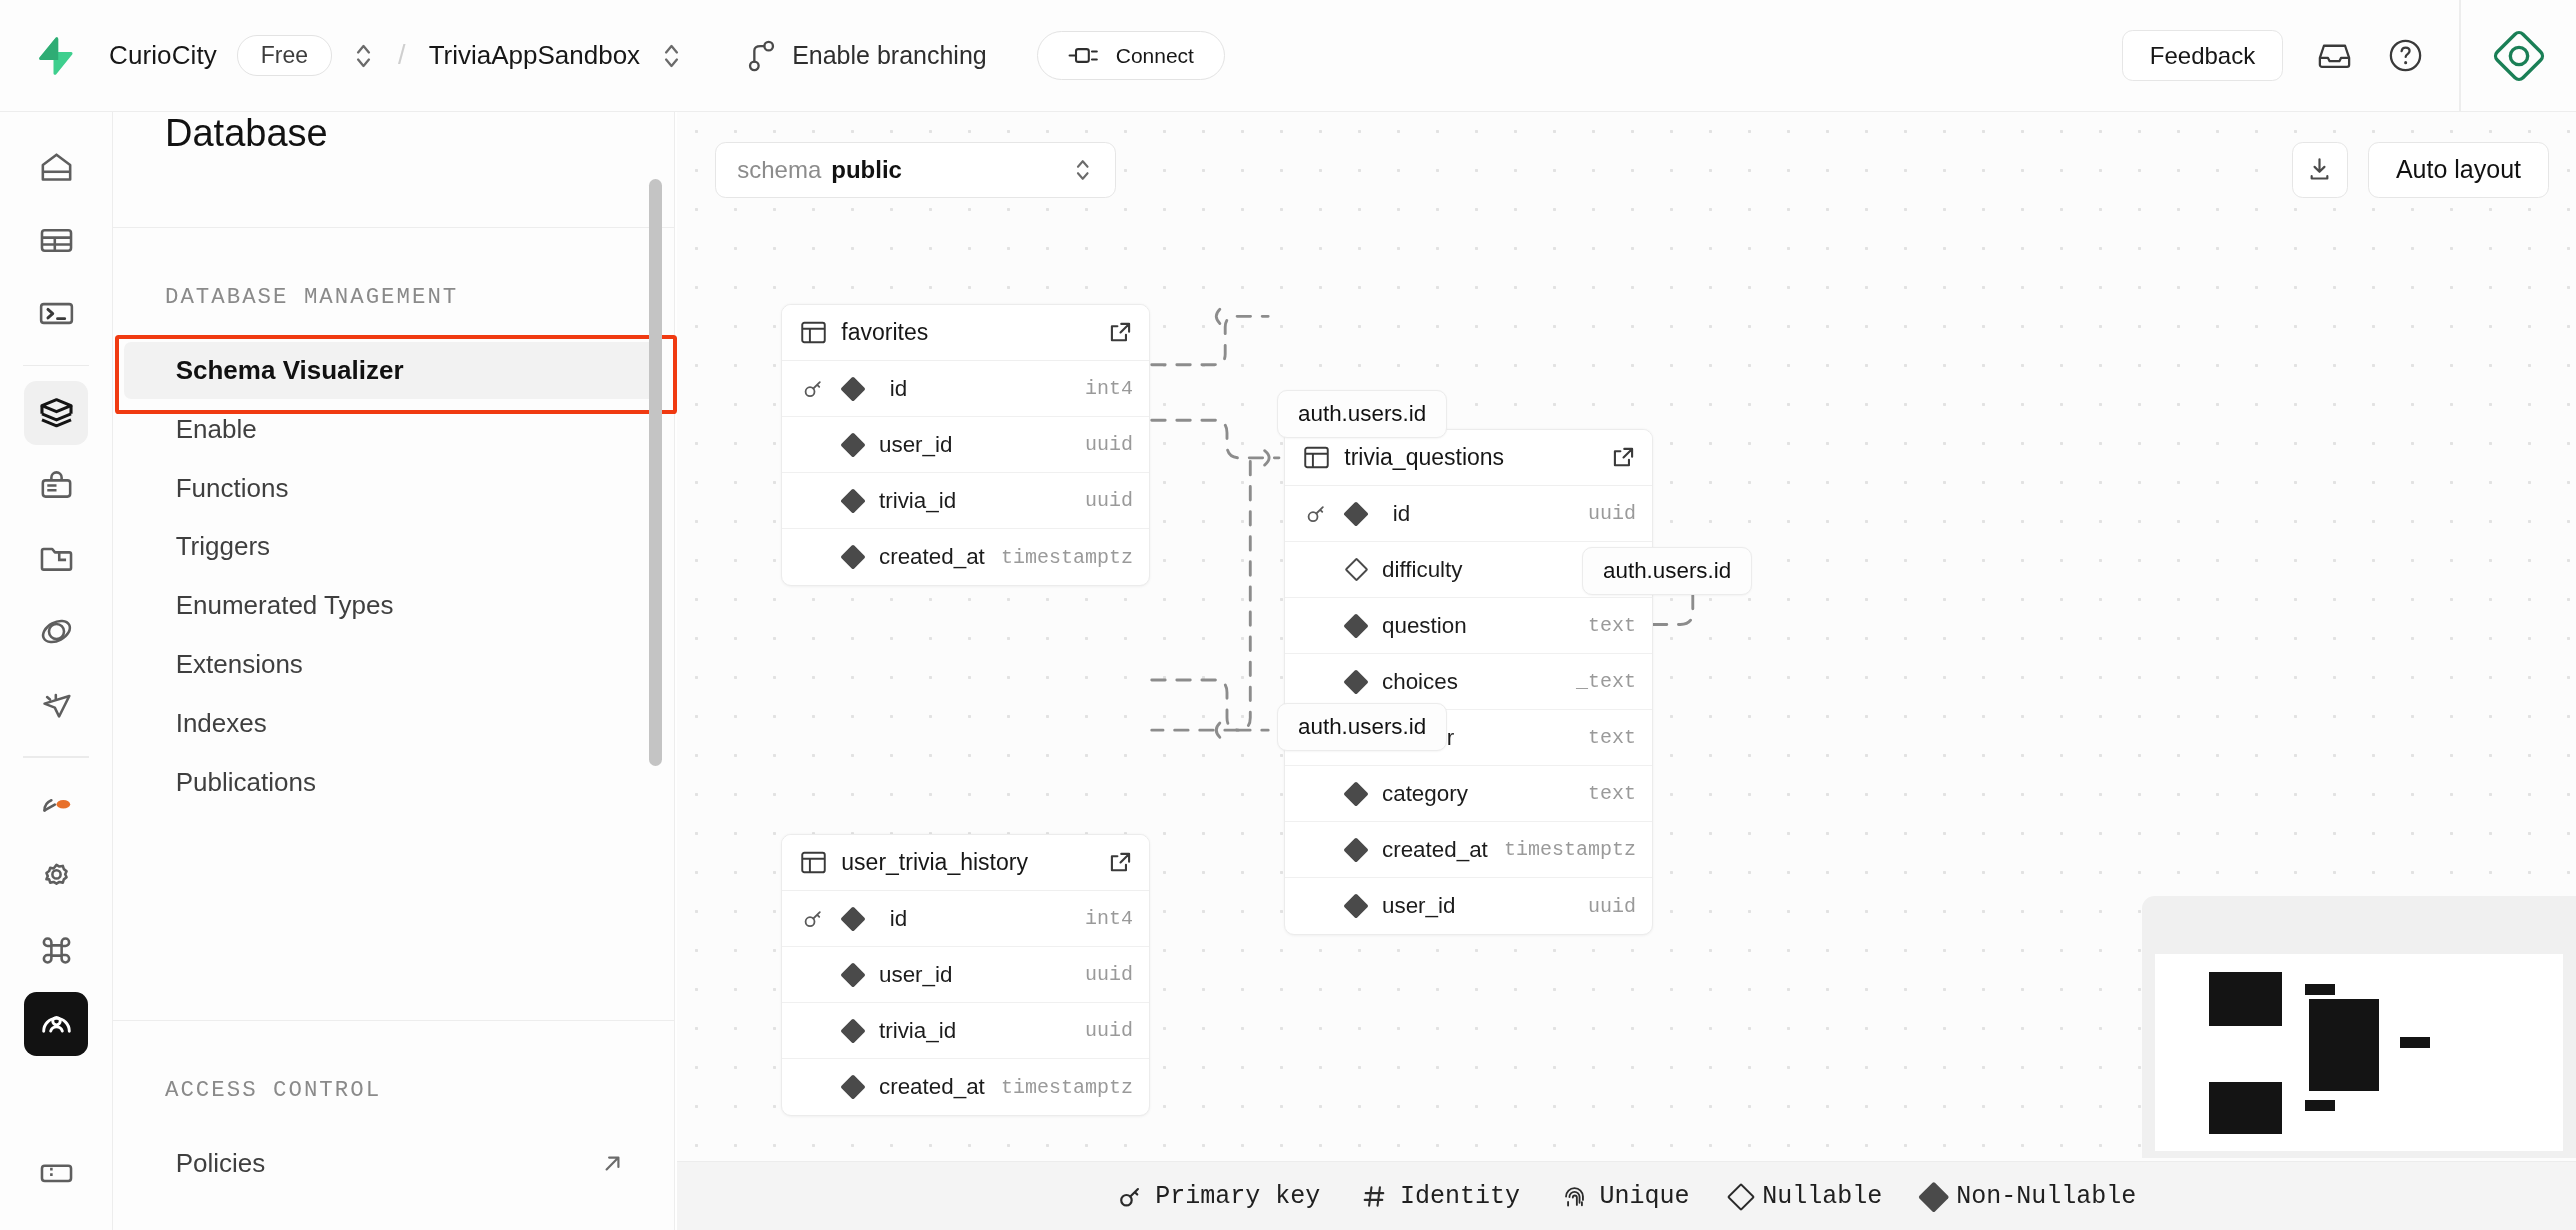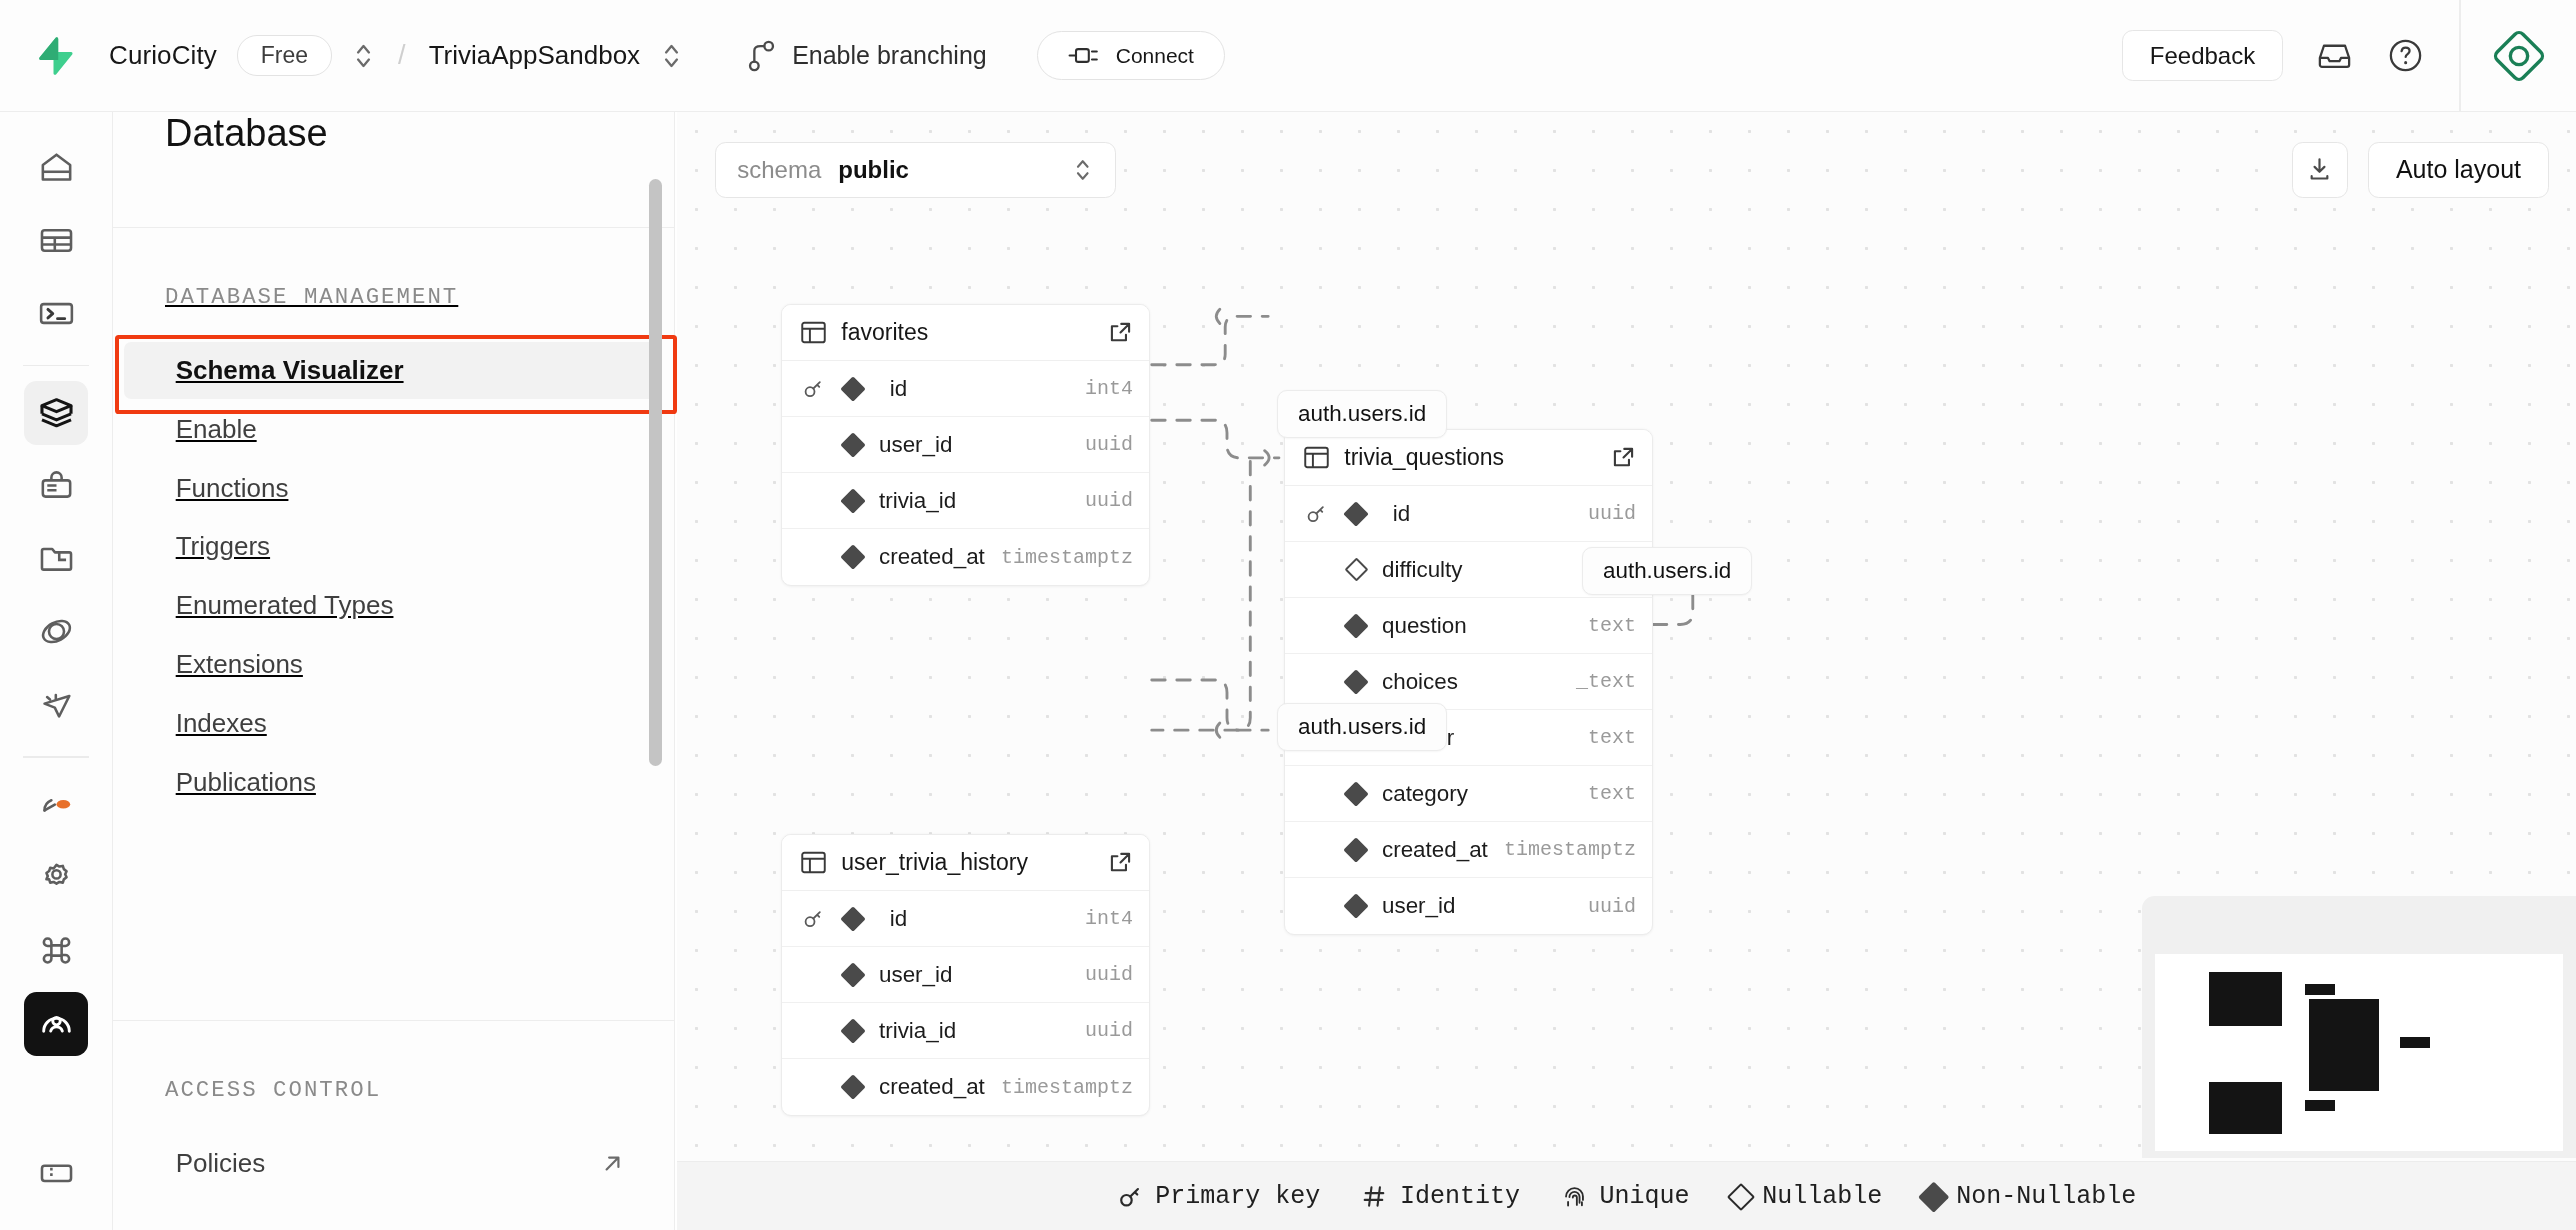--- a/index.html
+++ b/index.html
@@ -59,21 +59,21 @@
   .rail-spacer { flex: 1; }
 
   
   .sidebar {
     position: absolute; left: 113px; top: 112px; width: 562px; height: 1119px;
     background: #fdfdfd; border-right: 1.8px solid #ededed;
   }
   .sb-header { height: 116px; display: flex; align-items: flex-start; padding-left: 52px;
     border-bottom: 1.8px solid #ededed; }
   .sb-title { font-size: 38px; color: #121212; font-weight: 400; }
-  .sb-scroll { position: relative; height: 793px; border-bottom: 1.8px solid #ededed; padding-top: 56px; text-decoration: underline; }
+  .sb-scroll { position: relative; height: 793px; border-bottom: 1.8px solid #ededed; padding-top: 56px; }
   .sb-group-label {
     font-size: 22.4px; color: #8a8a8a; letter-spacing: 2px;
     padding-left: 52px; margin-bottom: 32px;
     font-family: "Liberation Mono", monospace;
   }
   .sb-item {
     height: 57px; display: flex; align-items: center; justify-content: space-between;
     padding: 0 32px 0 52px; font-size: 26px; color: #3f3f3f; border-radius: 7.2px;
     margin: 0 16px 1.8px 10.7px;
   }
@@ -97,21 +97,21 @@
   .canvas-toolbar {
     position: absolute; left: 0; top: 0; width: 1899px; height: 115px;
     display: flex; align-items: center; padding: 0 27px; background: transparent;
   }
   .schema-select {
     margin-left: 10.7px; width: 401px; height: 56px; border: 1.8px solid #e6e6e6;
     border-radius: 10.7px; background: #fff; display: flex; align-items: center;
     padding: 0 21.5px; font-size: 24px; gap: 10px;
   }
   .schema-label { color: #8c8c8c; }
-  .schema-value { color: #111; font-weight: bold; margin-left: 7px; }
+  .schema-value { color: #111; font-weight: bold; }
   .select-chev { margin-left: auto; }
   .tb-right { margin-left: auto; display: flex; align-items: center; gap: 20px; }
   .icon-btn {
     width: 56px; height: 56px; border: 1.8px solid #e6e6e6; border-radius: 10.7px;
     background: #fff; display: flex; align-items: center; justify-content: center;
   }
   .auto-btn {
     height: 56px; border: 1.8px solid #e6e6e6; border-radius: 10.7px; background: #fff;
     padding: 0 27px; display: flex; align-items: center; font-size: 25px; color: #111;
   }

